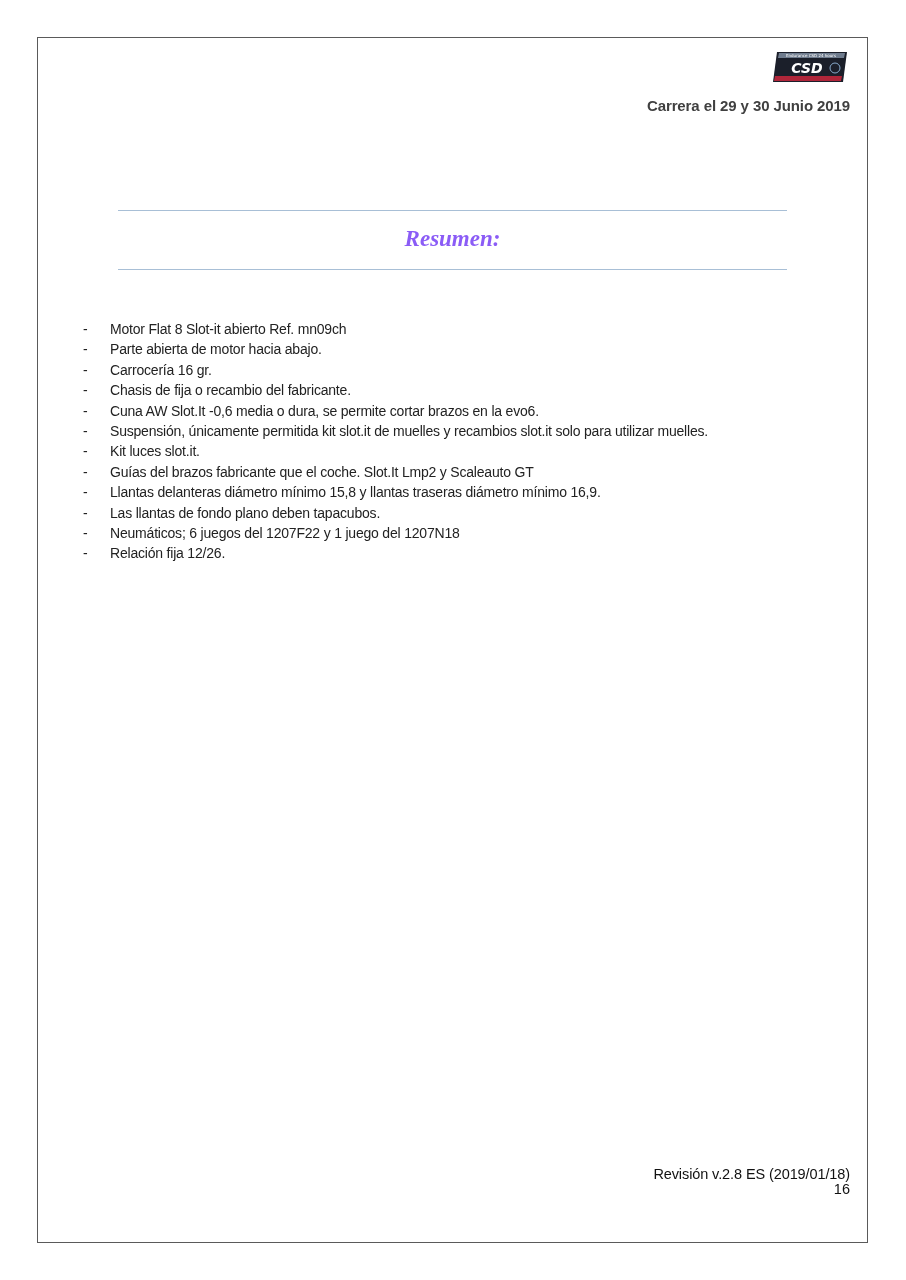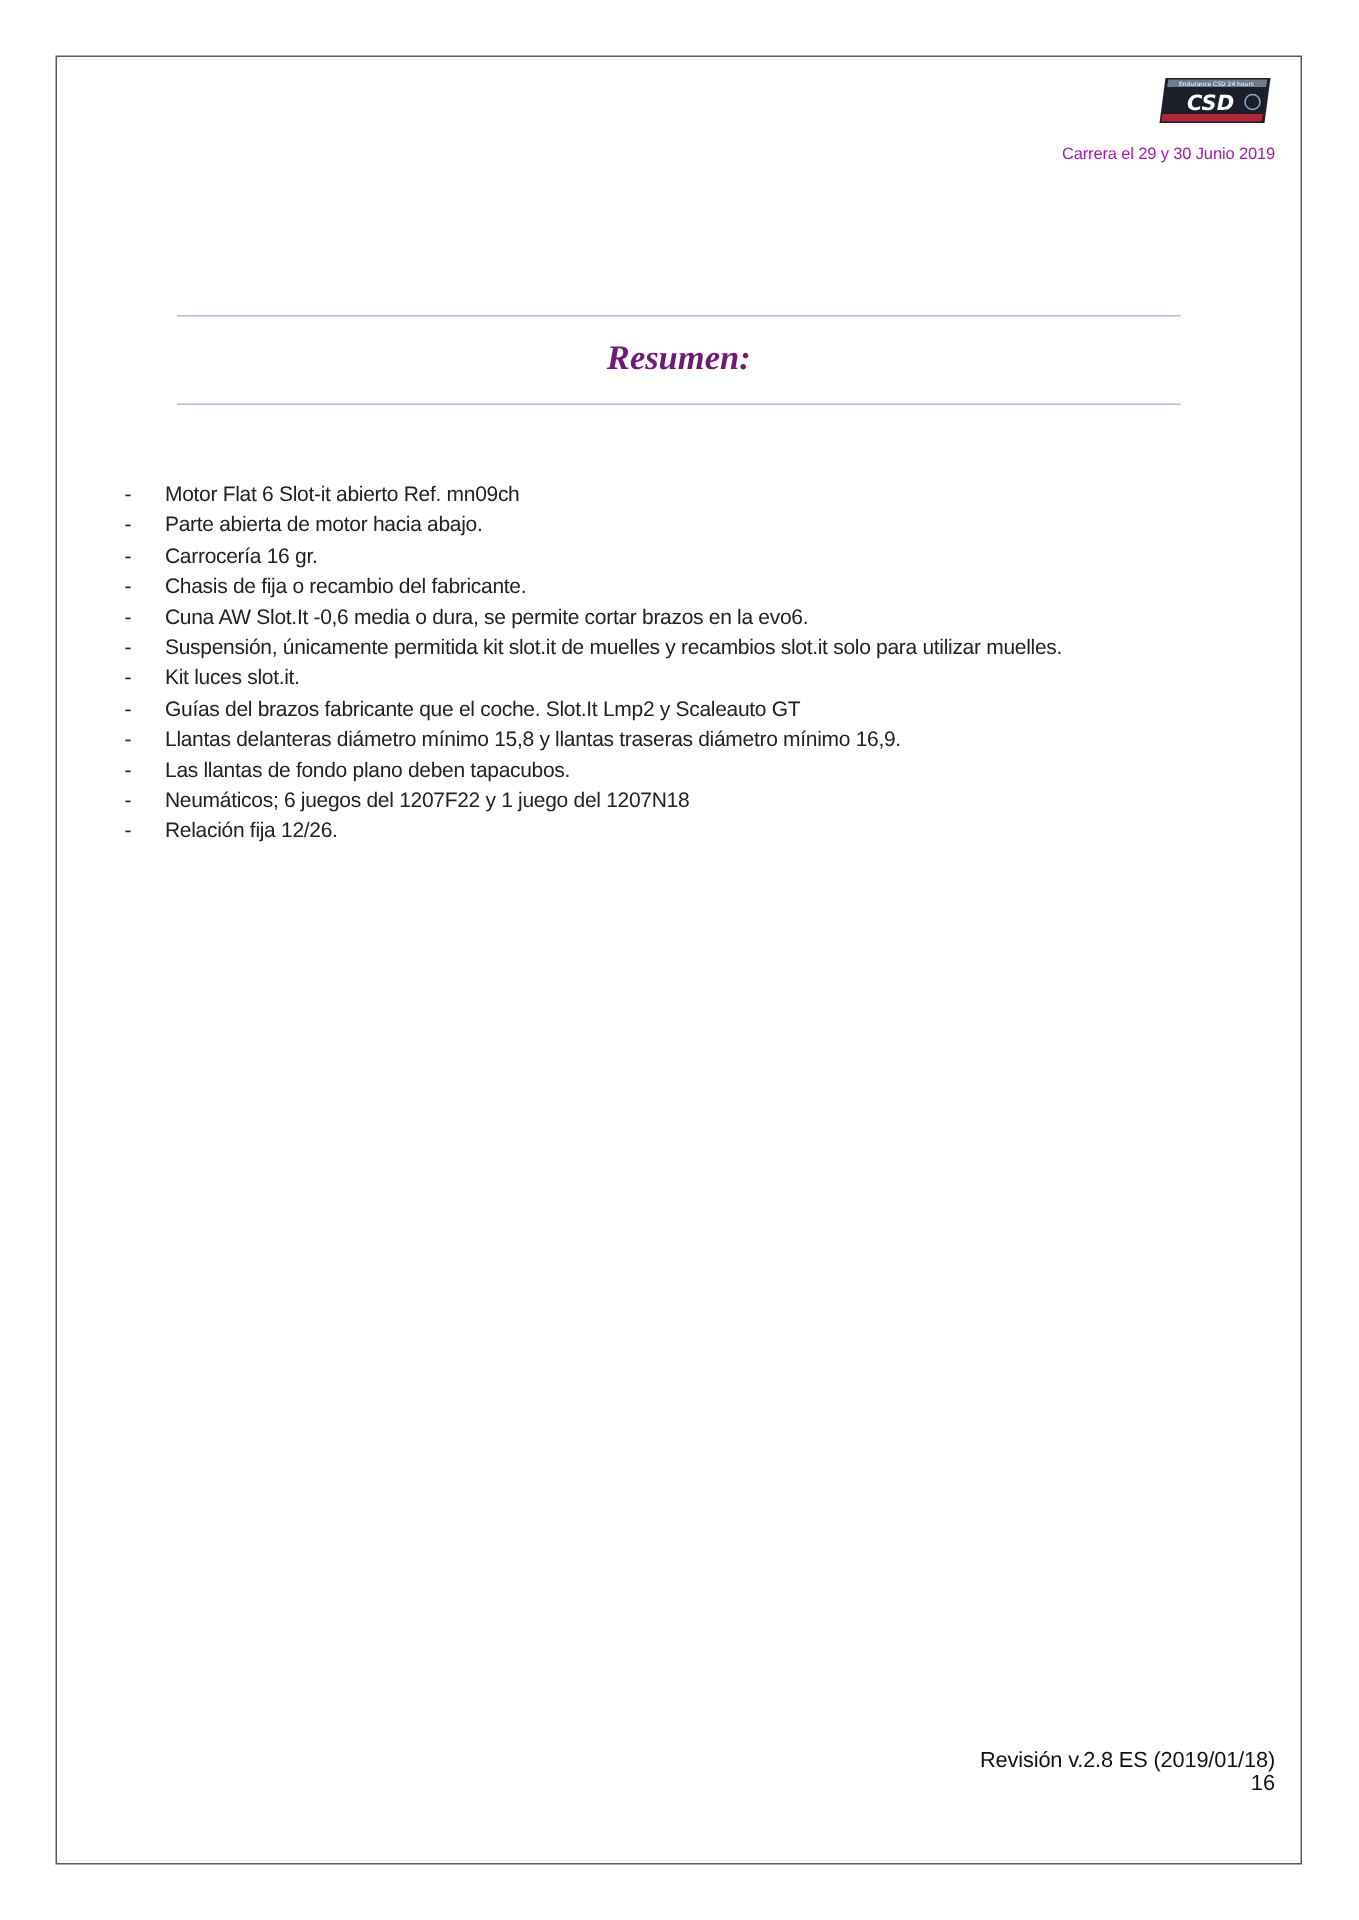--- a/index.html
+++ b/index.html
@@ -6,28 +6,29 @@
   body { width: 906px; height: 1280px; position: relative; overflow: hidden; }
   .page-border {
     position: absolute; left: 37px; top: 37px; width: 831px; height: 1206px;
     border: 1px solid #5a5a5a; box-sizing: border-box;
   }
   .logo {
     position: absolute; left: 771px; top: 50px; width: 78px; height: 34px;
   }
   .header-text {
     position: absolute; right: 56px; top: 97px;
-    font-family: "Liberation Sans", sans-serif; font-size: 11px; color: #a21caf;
+    font-family: "Liberation Sans", sans-serif; font-size: 15px; color: #404040;
     letter-spacing: -0.1px;
+    font-weight: bold;
   }
   .title-rule { position: absolute; left: 118px; width: 669px; height: 1px; background: #a8bfd6; }
   .title {
     position: absolute; left: 118px; width: 669px; top: 226px; text-align: center;
     font-family: "Liberation Serif", serif; font-style: italic; font-weight: bold;
-    font-size: 23px; color: #701a75;
+    font-size: 23px; color: #8b5cf6;
   }
   .list {
     position: absolute; left: 80px; top: 319px; margin: 0; padding: 0; list-style: none;
     font-family: "Liberation Sans", sans-serif; font-size: 14px; color: #222;
   }
   .list li { height: 20.4px; line-height: 20.4px; position: relative; white-space: nowrap; letter-spacing: -0.2px; }
   .list .dash { position: absolute; left: 3px; width: 10px; }
   .list .text { position: absolute; left: 30px; }
   .footer-page, .footer-rev {
     position: absolute; right: 56px;
@@ -52,21 +53,21 @@
 
 <div class="header-text">Carrera el 29 y 30 Junio 2019</div>
 
 <div class="title-rule" style="top:210px"></div>
 <div class="title">Resumen:</div>
 <div class="title-rule" style="top:269px"></div>
 
 <ul class="list">
   <li>
       <span class="dash">-</span>
-      <span class="text">Motor Flat 6 Slot-it abierto Ref. mn09ch</span>
+      <span class="text">Motor Flat 8 Slot-it abierto Ref. mn09ch</span>
     </li>
   <li>
       <span class="dash">-</span>
       <span class="text">Parte abierta de motor hacia abajo.</span>
     </li>
   <li>
       <span class="dash">-</span>
       <span class="text">Carrocería 16 gr.</span>
     </li>
   <li>

